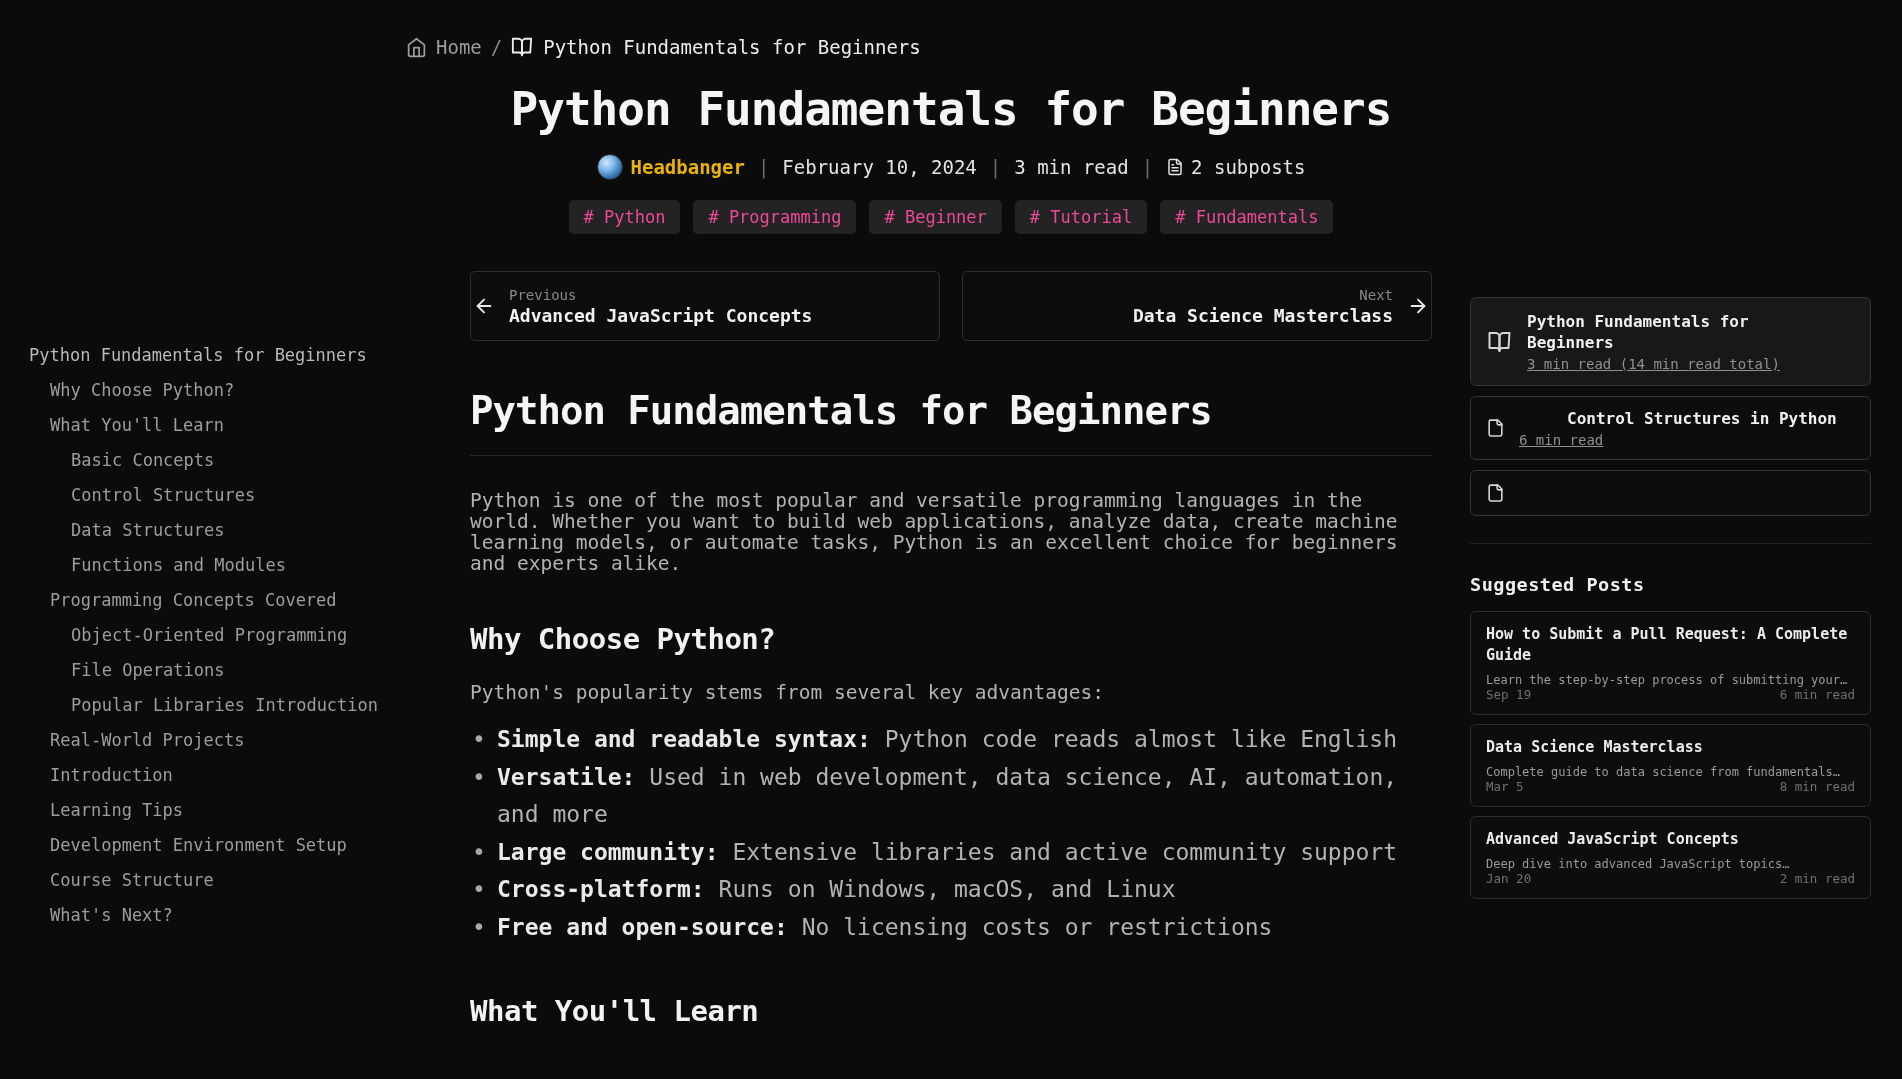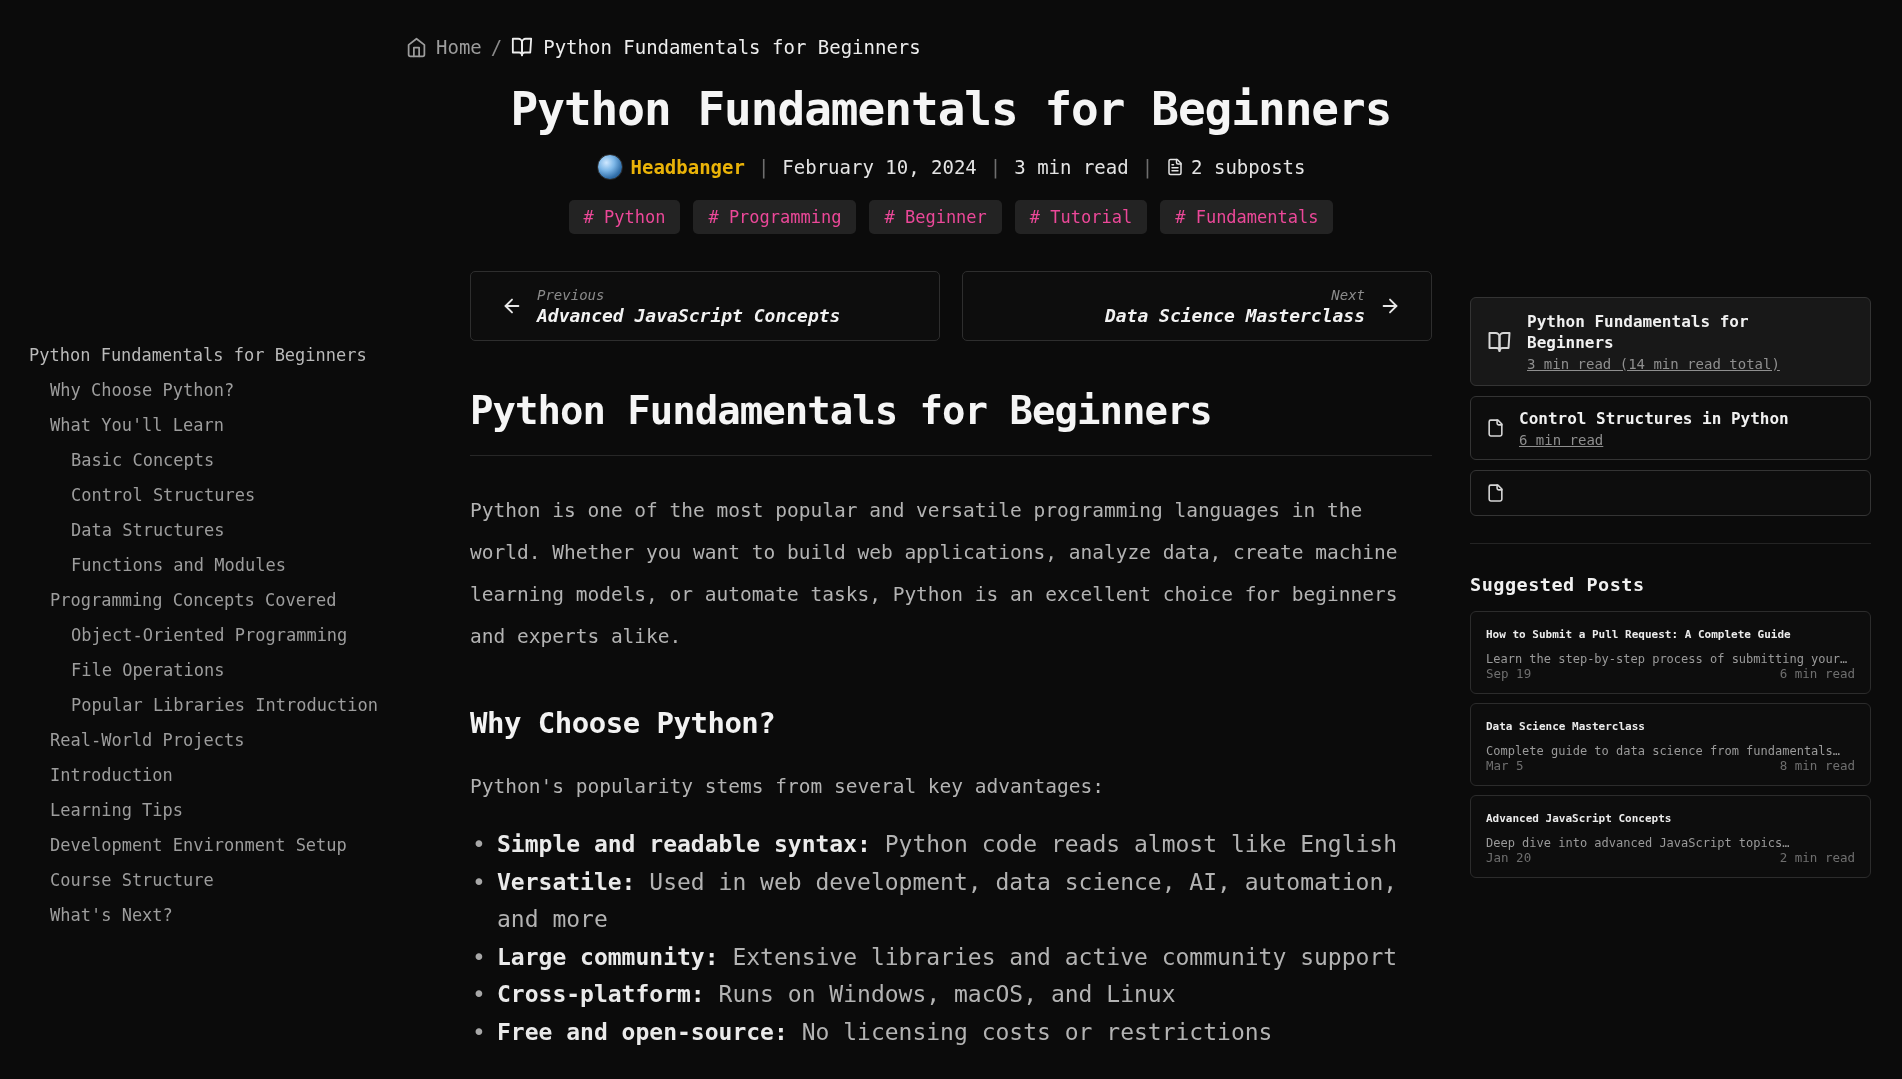--- a/index.html
+++ b/index.html
@@ -28,50 +28,50 @@
   
   .toc{position:absolute;left:29px;top:338px;width:420px;font-size:17px;}
   .toc-item{line-height:35px;color:#9d9d9d;cursor:pointer;white-space:nowrap;}
   .toc-item.lvl0{color:#bababa;}
   .toc-item.lvl1{margin-left:21px;}
   .toc-item.lvl2{margin-left:42px;}
   
   .article{position:absolute;left:470px;top:271px;width:962px;}
   .pager{display:flex;gap:22px;}
   .pager-card{flex:1;box-sizing:border-box;height:70px;border:1px solid #2e2e2e;border-radius:5px;
-    display:flex;align-items:center;gap:14px;padding:0 30px;cursor:pointer;background:#0d0d0d;font-style:italic;}
+    display:flex;align-items:center;gap:14px;padding:0 2px;cursor:pointer;background:#0d0d0d;}
   .pager-col{display:flex;flex-direction:column;gap:2px;min-width:0;}
   .pager-col.right{flex:1;text-align:right;align-items:flex-end;}
   .pager-label{font-size:14px;color:#8b8b8b;}
   .pager-title{font-size:18px;font-weight:bold;color:#f2f2f2;white-space:nowrap;}
   .arrow{color:#e8e8e8;}
   .article-title{margin:47px 0 0;font-size:39px;font-weight:bold;color:#f5f5f5;
     padding-bottom:22px;border-bottom:1px solid #272727;letter-spacing:-1px;}
-  .body-text{margin:34px 0 0;font-size:19.5px;line-height:42px;color:#b3b3b3;}
+  .body-text{margin:34px 0 0;font-size:19.5px;line-height:21px;color:#b3b3b3;}
   .article h2{margin:48px 0 0;font-size:29px;font-weight:bold;color:#f2f2f2;letter-spacing:-0.5px;}
   .article h2 + .body-text{margin-top:26px;}
   .bullets{list-style:none;margin:18px 0 0;padding:0;}
   .bullets li{position:relative;padding-left:27px;font-size:23px;line-height:37.5px;color:#b3b3b3;}
   .bullets li::before{content:"•";position:absolute;left:2px;color:#a8a8a8;}
   .bullets .term{font-weight:bold;color:#eaeaea;}
   
   .rightbar{position:absolute;left:1470px;top:297px;width:401px;}
   .subpost-card{box-sizing:border-box;border:1px solid #343434;border-radius:6px;background:#0d0d0d;
     padding:11px 15px;display:flex;align-items:center;gap:14px;margin-bottom:10px;cursor:pointer;}
   .subpost-card.active{background:#181818;padding-top:13px;padding-bottom:13px;}
   .subpost-icon{color:#d6d6d6;flex:none;}
   .subpost-title{font-size:16px;font-weight:bold;color:#f0f0f0;line-height:21px;}
   .subpost-card.active .subpost-title{max-width:250px;}
-  .subpost-card:not(.active) .subpost-title{white-space:nowrap;}
+  .subpost-card:not(.active) .subpost-title{white-space:nowrap;margin-left:48px;}
   .subpost-meta{font-size:14px;color:#8f8f8f;margin-top:3px;text-decoration:underline;}
   .sidebar-divider{border:none;border-top:1px solid #242424;margin:27px 0 0;}
   .suggested-heading{margin:30px 0 16px;font-size:18.5px;font-weight:bold;color:#f0f0f0;letter-spacing:0.5px;}
   .suggested-card{box-sizing:border-box;border:1px solid #2c2c2c;border-radius:6px;background:#0d0d0d;
     padding:12px 15px;margin-bottom:9px;cursor:pointer;}
-  .suggested-title{font-size:11px;font-weight:bold;color:#ececec;line-height:21px;}
+  .suggested-title{font-size:15px;font-weight:bold;color:#ececec;line-height:21px;}
   .suggested-desc{font-size:12px;color:#9a9a9a;margin-top:7px;white-space:nowrap;overflow:hidden;}
   .suggested-footer{display:flex;justify-content:space-between;margin-top:0;font-size:12.5px;color:#6f6f6f;}
 </style>
 </head>
 <body>
 
 <header class="site-header">
   <nav class="breadcrumb">
     <span class="crumb-home">
       <span>

